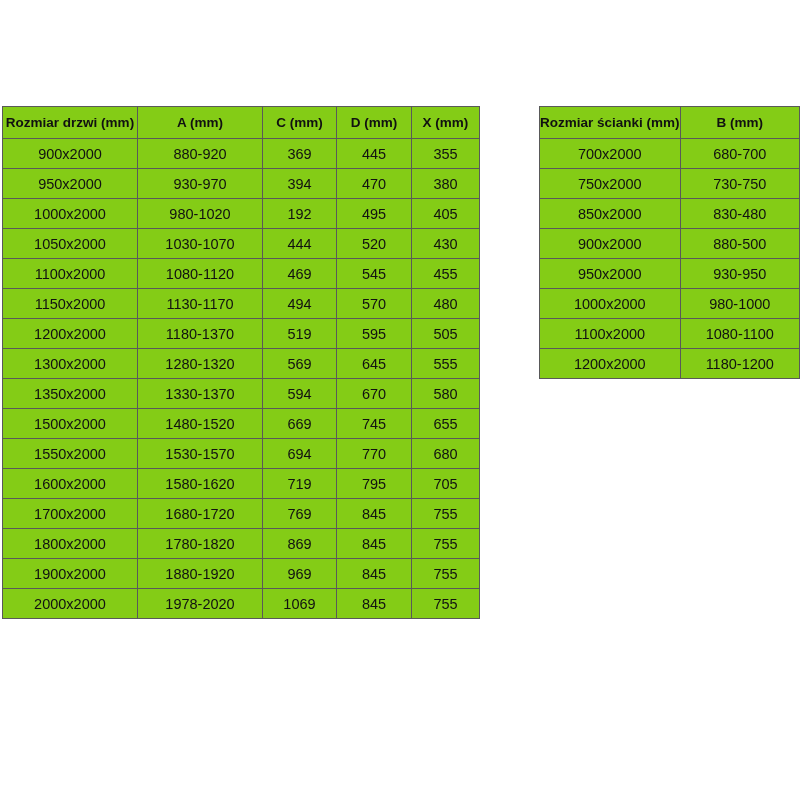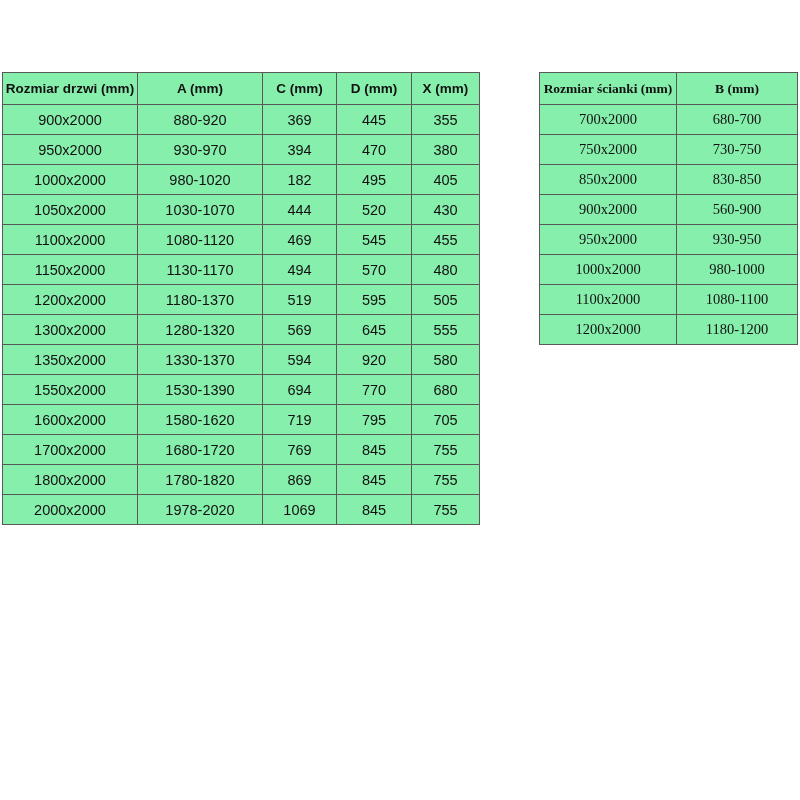--- a/index.html
+++ b/index.html
@@ -10,27 +10,27 @@
   }
   .page {
     position: relative;
     width: 800px;
     height: 800px;
     background: #ffffff;
     overflow: hidden;
   }
   table.spec-table {
     position: absolute;
-    top: 72px;
+    top: 106px;
     border-collapse: collapse;
     table-layout: fixed;
-    background: #86efac;
+    background: #84cc16;
   }
   #door-table { left: 2px; }
-  #wall-table { left: 539px; font-family: Liberation Serif, serif; }
+  #wall-table { left: 539px; }
   .spec-table th,
   .spec-table td {
     border: 1px solid #595959;
     text-align: center;
     vertical-align: middle;
     padding: 0;
     color: #111111;
     overflow: hidden;
     white-space: nowrap;
   }
@@ -87,21 +87,21 @@
         <tr>
           <td>950x2000</td>
           <td>930-970</td>
           <td>394</td>
           <td>470</td>
           <td>380</td>
         </tr>
         <tr>
           <td>1000x2000</td>
           <td>980-1020</td>
-          <td>182</td>
+          <td>192</td>
           <td>495</td>
           <td>405</td>
         </tr>
         <tr>
           <td>1050x2000</td>
           <td>1030-1070</td>
           <td>444</td>
           <td>520</td>
           <td>430</td>
         </tr>
@@ -130,26 +130,33 @@
           <td>1300x2000</td>
           <td>1280-1320</td>
           <td>569</td>
           <td>645</td>
           <td>555</td>
         </tr>
         <tr>
           <td>1350x2000</td>
           <td>1330-1370</td>
           <td>594</td>
-          <td>920</td>
+          <td>670</td>
           <td>580</td>
         </tr>
         <tr>
+          <td>1500x2000</td>
+          <td>1480-1520</td>
+          <td>669</td>
+          <td>745</td>
+          <td>655</td>
+        </tr>
+        <tr>
           <td>1550x2000</td>
-          <td>1530-1390</td>
+          <td>1530-1570</td>
           <td>694</td>
           <td>770</td>
           <td>680</td>
         </tr>
         <tr>
           <td>1600x2000</td>
           <td>1580-1620</td>
           <td>719</td>
           <td>795</td>
           <td>705</td>
@@ -162,20 +169,27 @@
           <td>755</td>
         </tr>
         <tr>
           <td>1800x2000</td>
           <td>1780-1820</td>
           <td>869</td>
           <td>845</td>
           <td>755</td>
         </tr>
         <tr>
+          <td>1900x2000</td>
+          <td>1880-1920</td>
+          <td>969</td>
+          <td>845</td>
+          <td>755</td>
+        </tr>
+        <tr>
           <td>2000x2000</td>
           <td>1978-2020</td>
           <td>1069</td>
           <td>845</td>
           <td>755</td>
         </tr>
       </tbody>
   </table>
 
   <table id="wall-table" class="spec-table">
@@ -193,25 +207,25 @@
         <tr>
           <td>700x2000</td>
           <td>680-700</td>
         </tr>
         <tr>
           <td>750x2000</td>
           <td>730-750</td>
         </tr>
         <tr>
           <td>850x2000</td>
-          <td>830-850</td>
+          <td>830-480</td>
         </tr>
         <tr>
           <td>900x2000</td>
-          <td>560-900</td>
+          <td>880-500</td>
         </tr>
         <tr>
           <td>950x2000</td>
           <td>930-950</td>
         </tr>
         <tr>
           <td>1000x2000</td>
           <td>980-1000</td>
         </tr>
         <tr>

